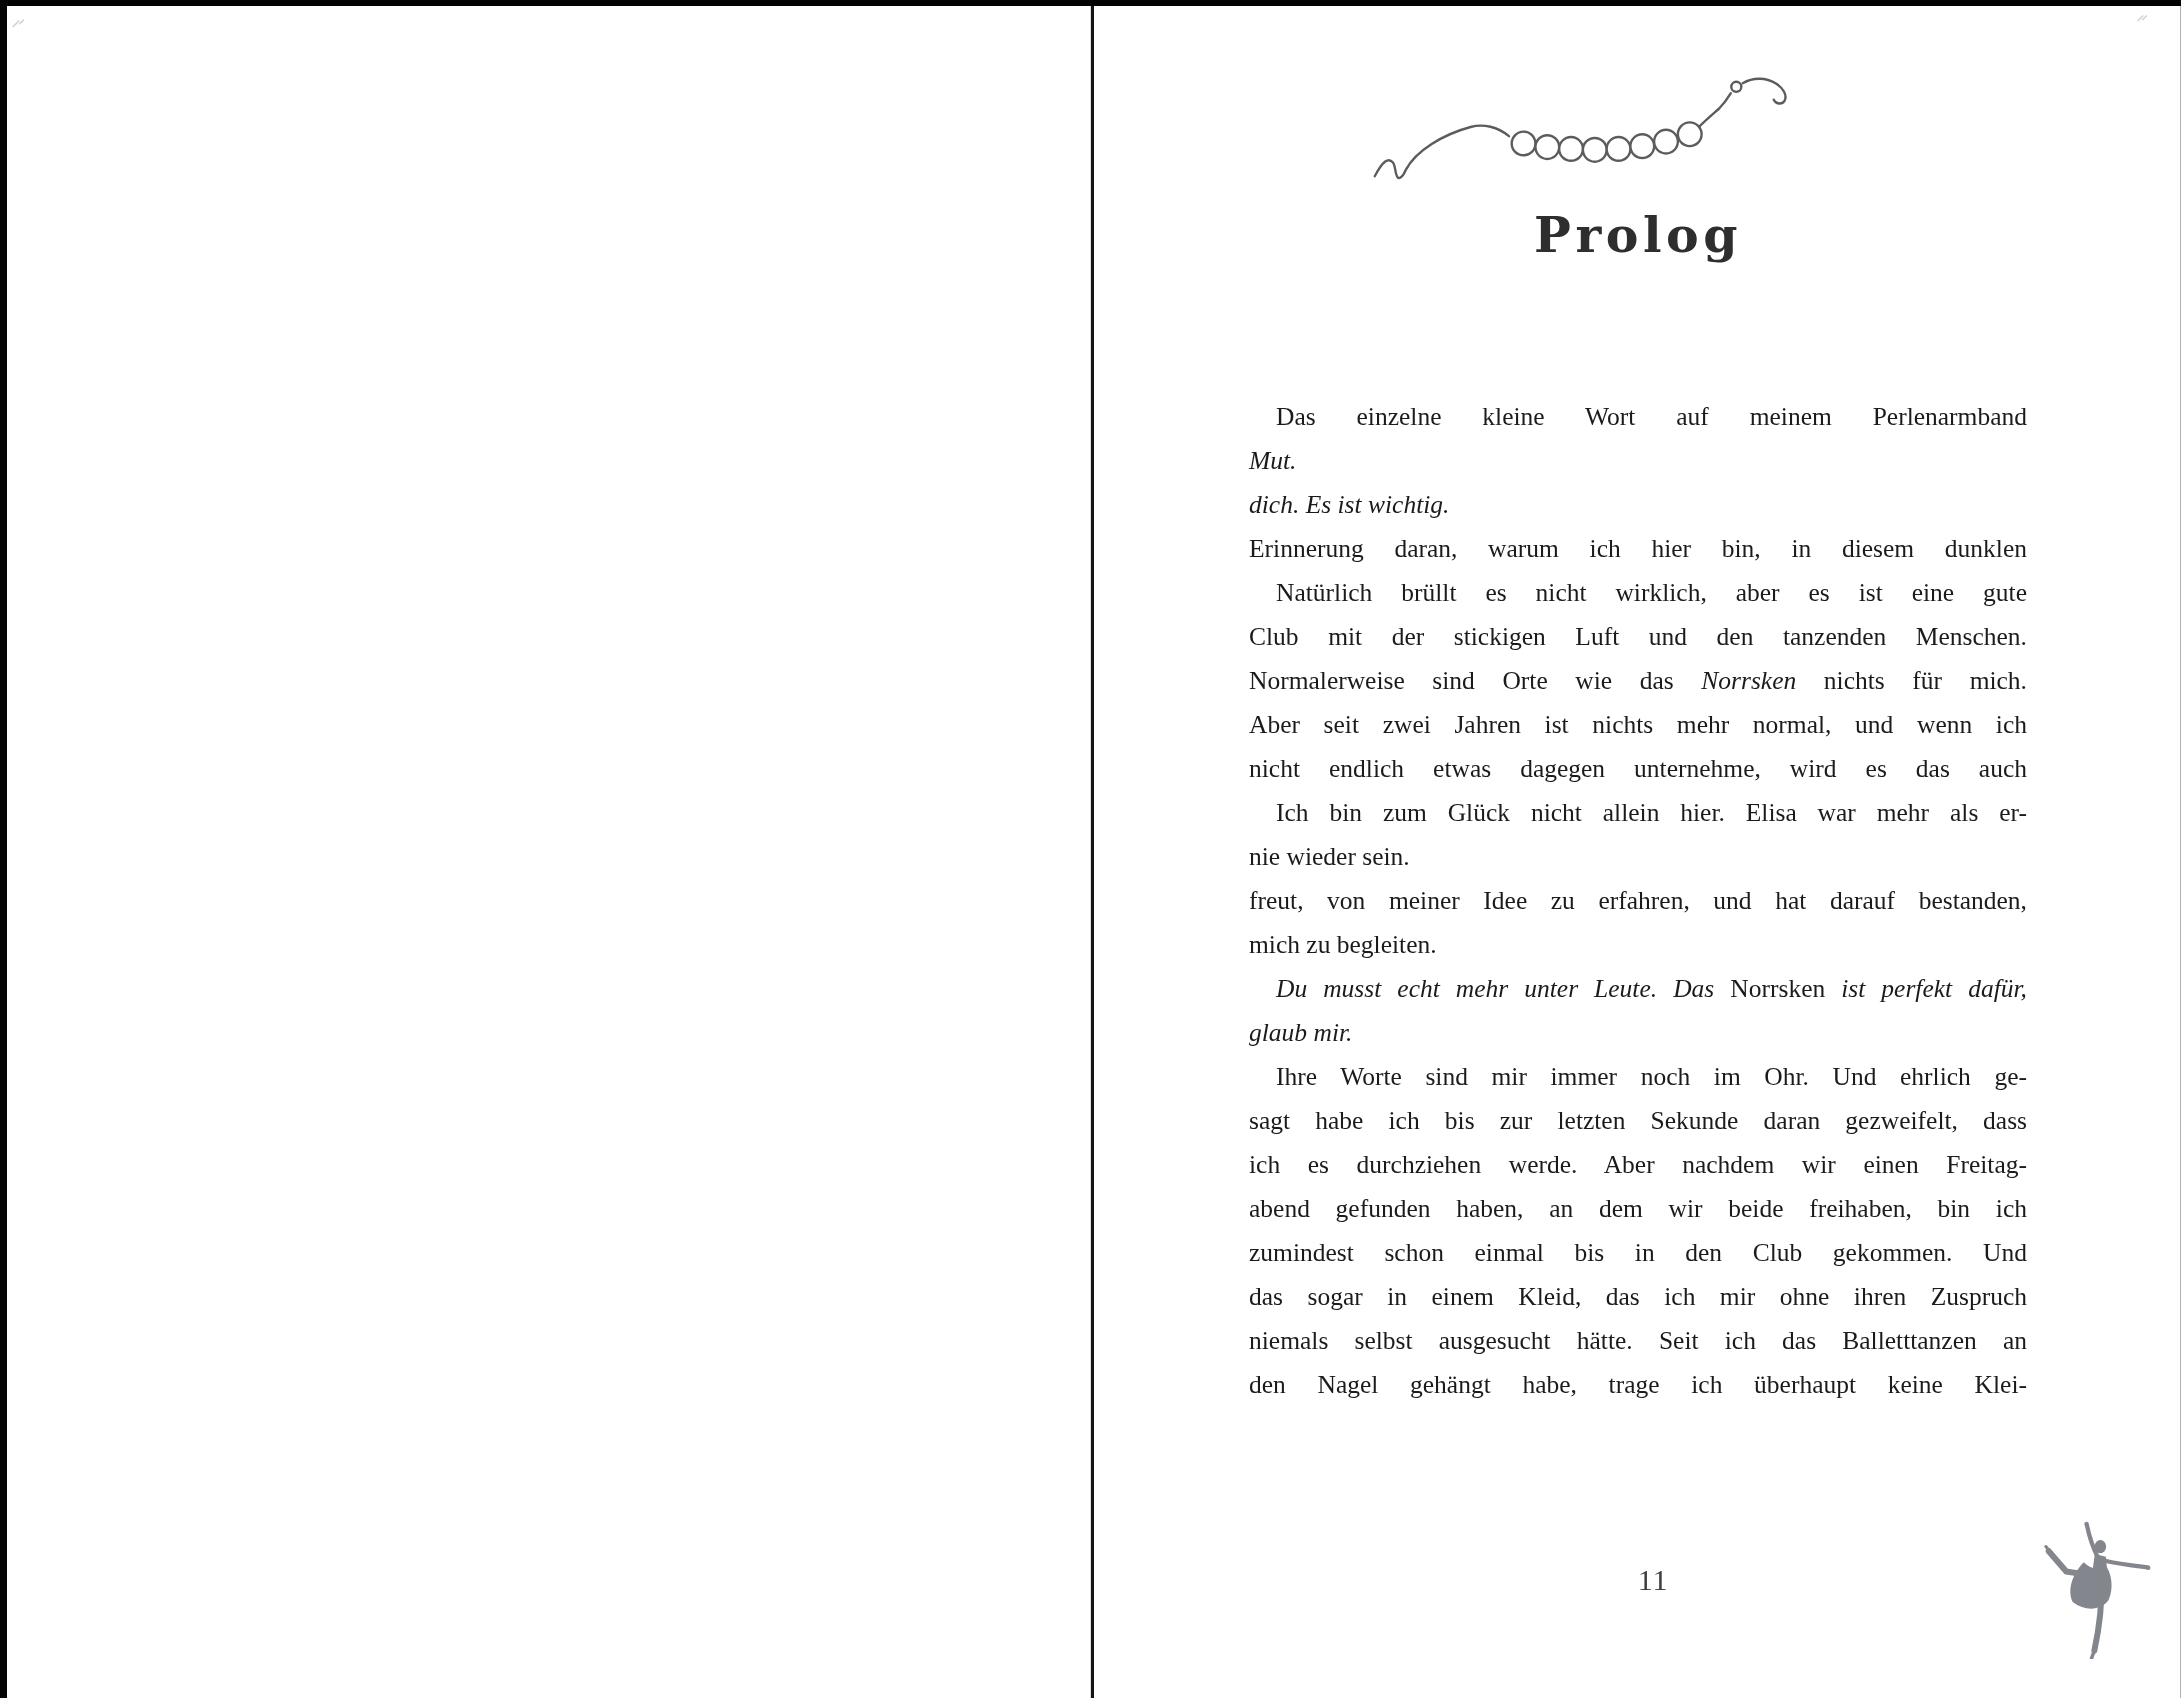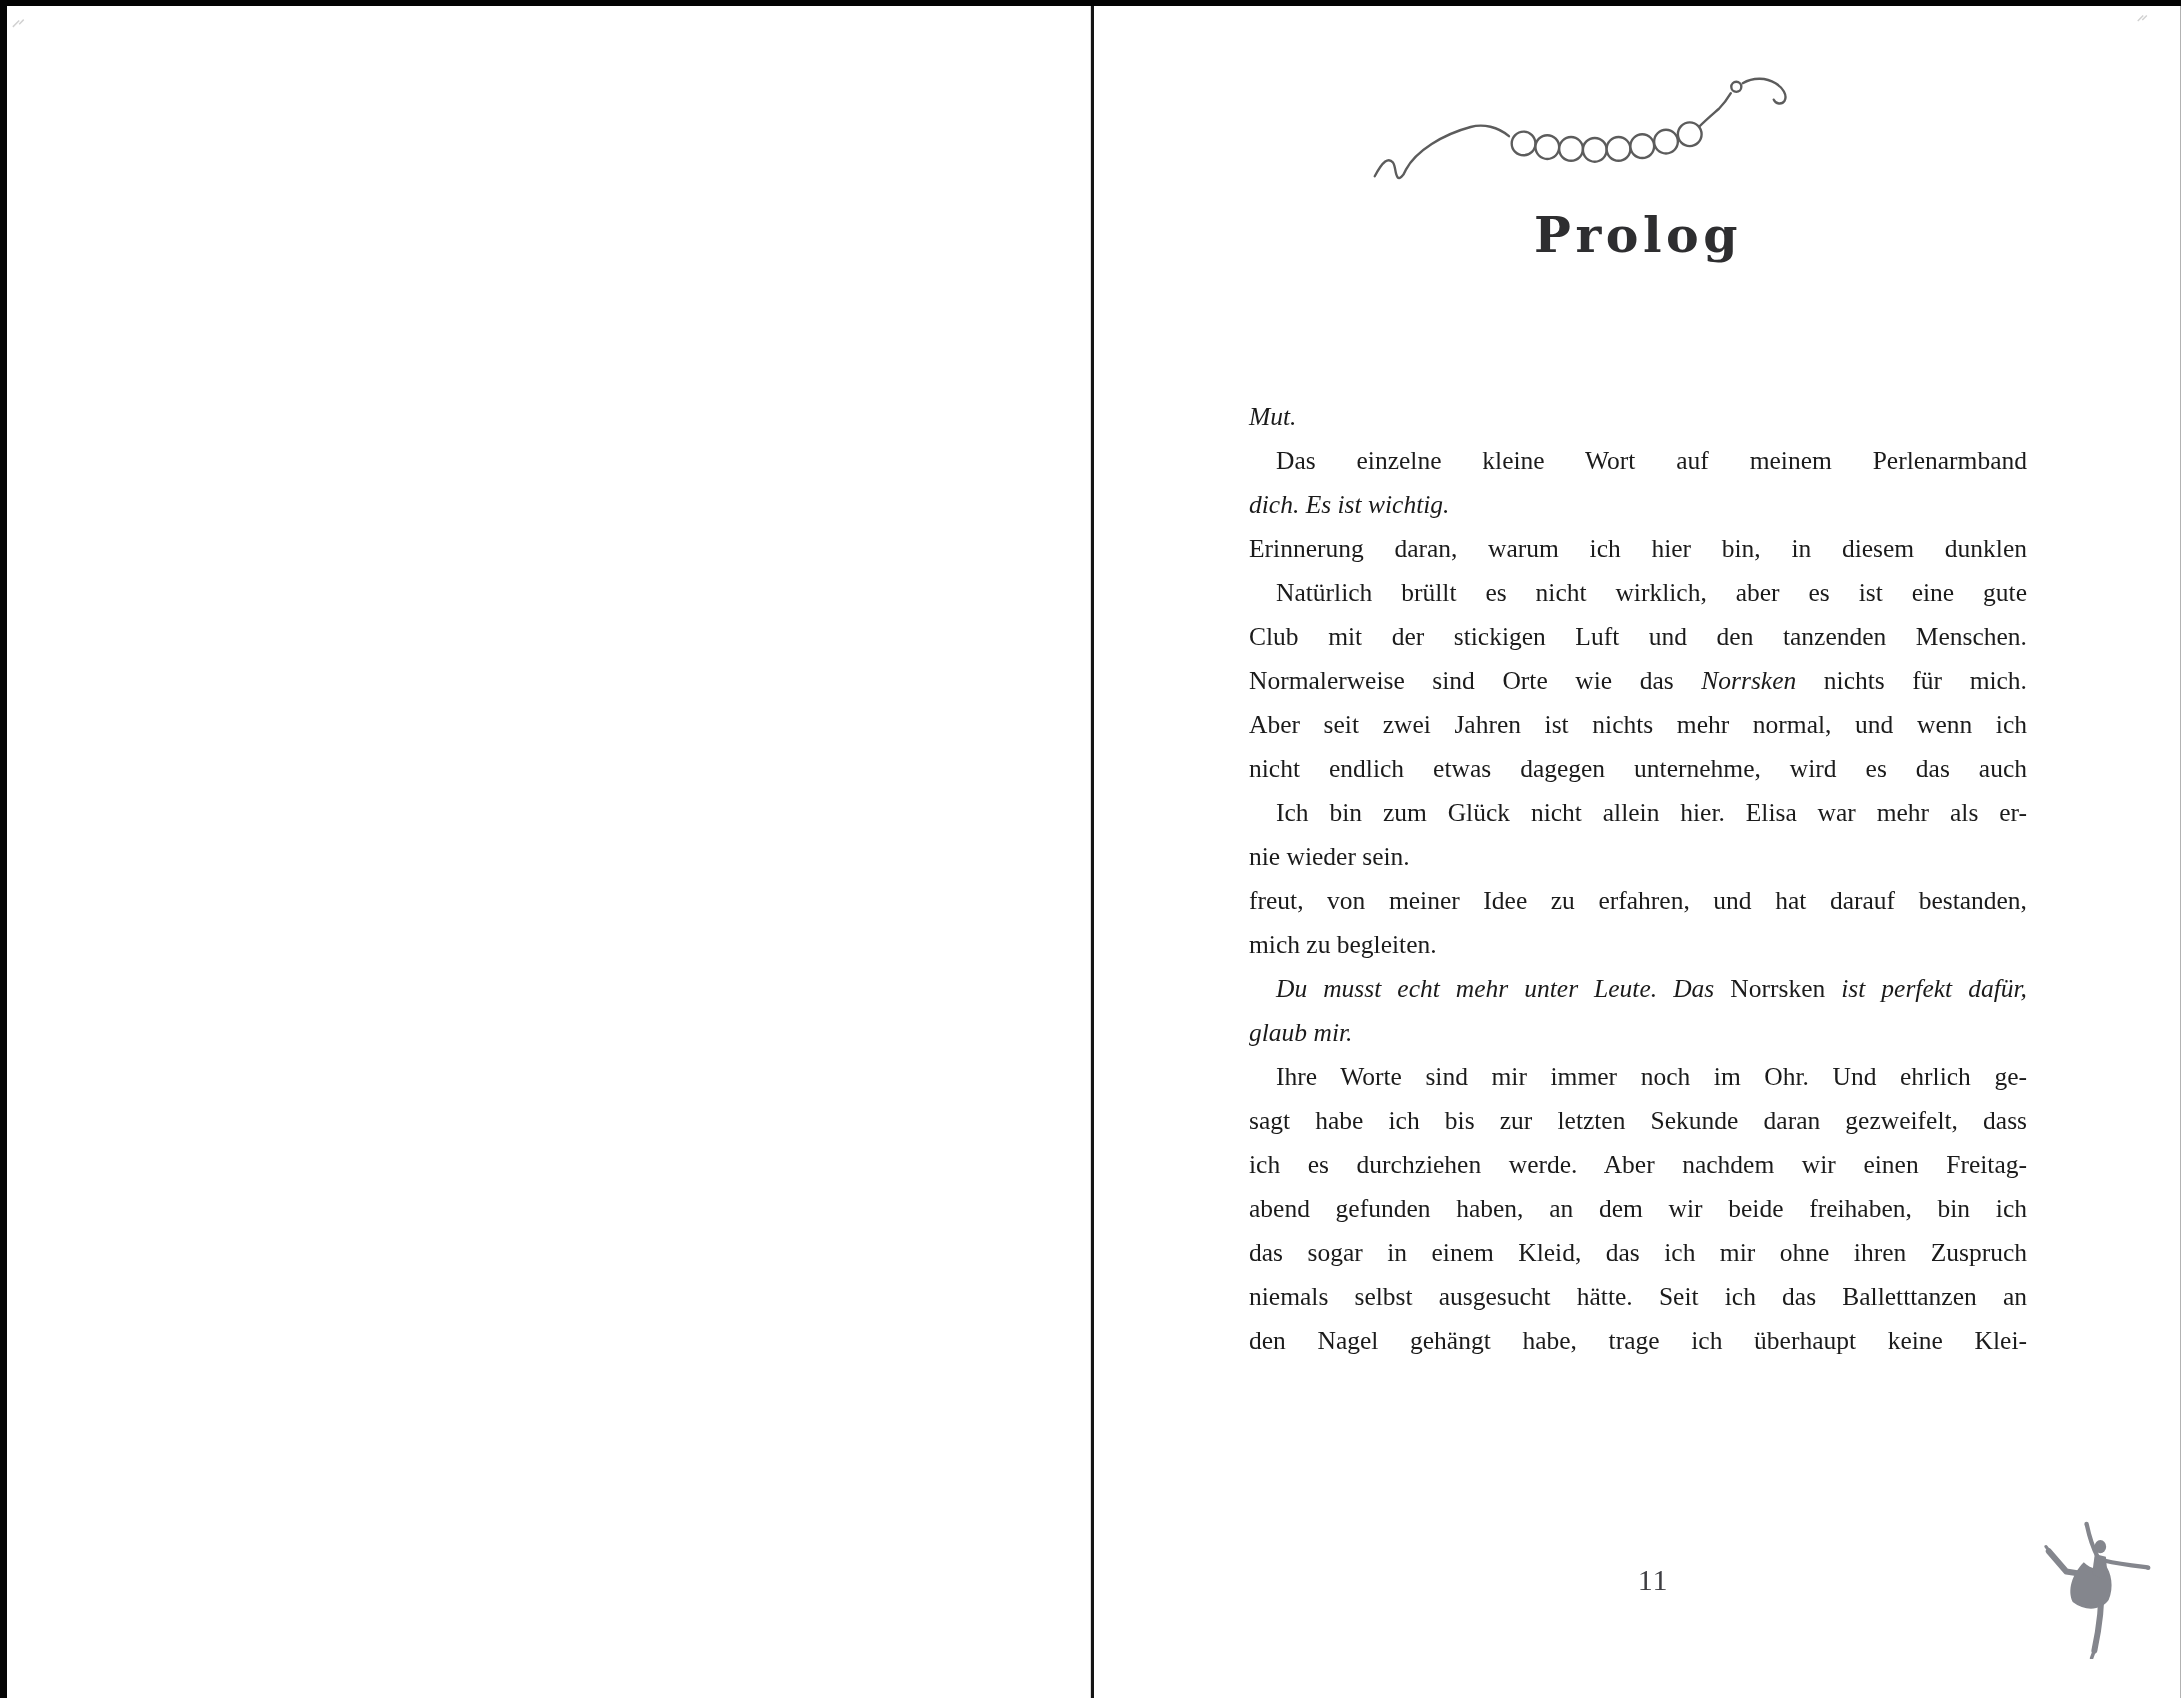--- a/index.html
+++ b/index.html
@@ -77,39 +77,40 @@
         <circle cx="322" cy="82" r="13"></circle>
         <circle cx="348" cy="74" r="13"></circle>
       </g>
     </svg>
 
     <div class="chapter-title">
       <div>Prolog</div>
     </div>
 
     <div class="text-column">
+        <div class="bline just ind"><span>Das einzelne kleine Wort auf meinem Perlenarmband</span></div>
         <div class="bline"><span class="it">Mut.</span></div>
-        <div class="bline just ind"><span>Das einzelne kleine Wort auf meinem Perlenarmband</span></div>
         <div class="bline"><span class="it">dich. Es ist wichtig.</span></div>
         <div class="bline just"><span>Erinnerung daran, warum ich hier bin, in diesem dunklen</span></div>
         <div class="bline just ind"><span>Natürlich brüllt es nicht wirklich, aber es ist eine gute</span></div>
         <div class="bline just"><span>Club mit der stickigen Luft und den tanzenden Menschen.</span></div>
         <div class="bline just"><span>Normalerweise sind Orte wie das </span><span class="it">Norrsken</span><span> nichts für mich.</span></div>
         <div class="bline just"><span>Aber seit zwei Jahren ist nichts mehr normal, und wenn ich</span></div>
         <div class="bline just"><span>nicht endlich etwas dagegen unternehme, wird es das auch</span></div>
         <div class="bline just ind"><span>Ich bin zum Glück nicht allein hier. Elisa war mehr als er-</span></div>
         <div class="bline"><span>nie wieder sein.</span></div>
         <div class="bline just"><span>freut, von meiner Idee zu erfahren, und hat darauf bestanden,</span></div>
         <div class="bline"><span>mich zu begleiten.</span></div>
         <div class="bline just ind"><span class="it">Du musst echt mehr unter Leute. Das </span><span>Norrsken</span><span class="it"> ist perfekt dafür,</span></div>
         <div class="bline"><span class="it">glaub mir.</span></div>
         <div class="bline just ind"><span>Ihre Worte sind mir immer noch im Ohr. Und ehrlich ge-</span></div>
         <div class="bline just"><span>sagt habe ich bis zur letzten Sekunde daran gezweifelt, dass</span></div>
         <div class="bline just"><span>ich es durchziehen werde. Aber nachdem wir einen Freitag-</span></div>
         <div class="bline just"><span>abend gefunden haben, an dem wir beide freihaben, bin ich</span></div>
+        <div class="bline just"><span>zumindest schon einmal bis in den Club gekommen. Und</span></div>
         <div class="bline just"><span>das sogar in einem Kleid, das ich mir ohne ihren Zuspruch</span></div>
         <div class="bline just"><span>niemals selbst ausgesucht hätte. Seit ich das Balletttanzen an</span></div>
         <div class="bline just"><span>den Nagel gehängt habe, trage ich überhaupt keine Klei-</span></div>
       </div>
 
     <div class="page-number">11</div>
 
     <svg class="dancer" viewBox="0 0 118 152">
       <g stroke="#84868d" fill="none" stroke-linecap="round" stroke-linejoin="round">
         <path d="M58 41 C53 31 49 19 46.5 7" stroke-width="4.6"></path>

